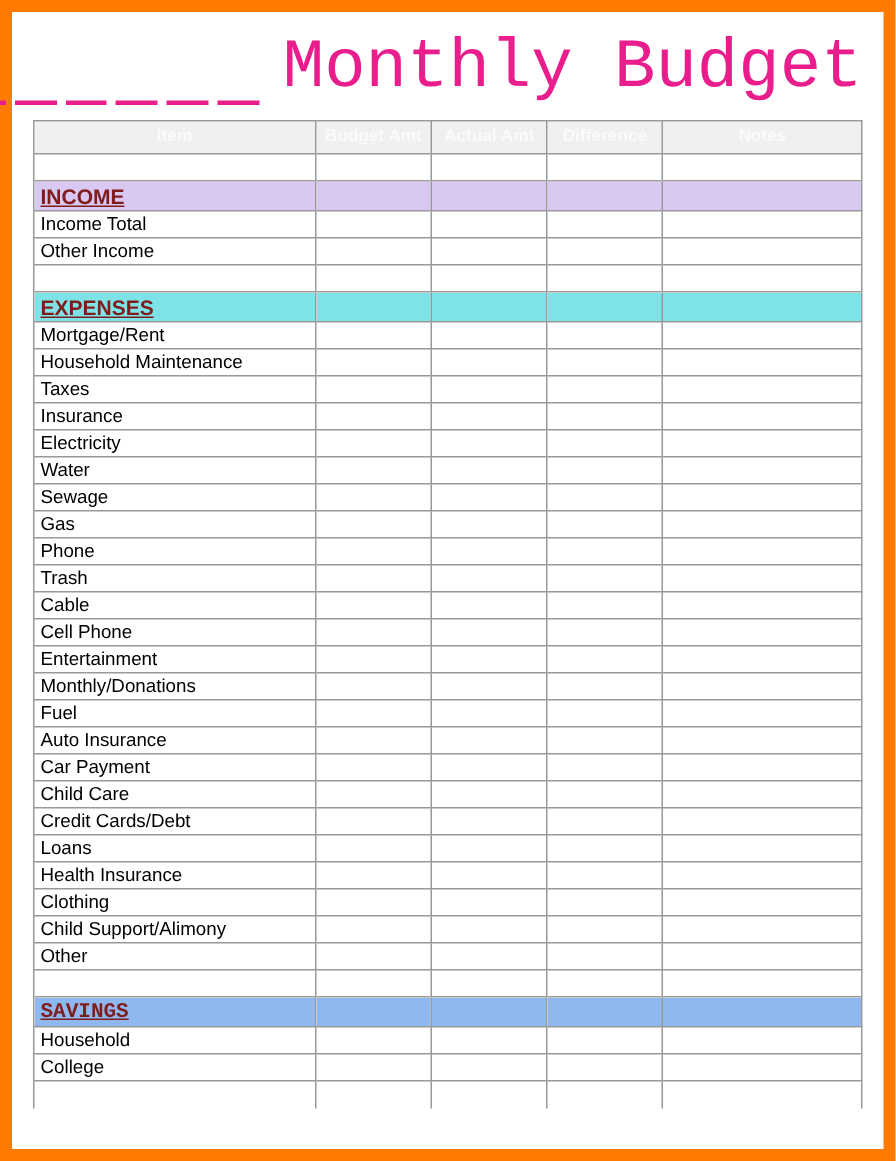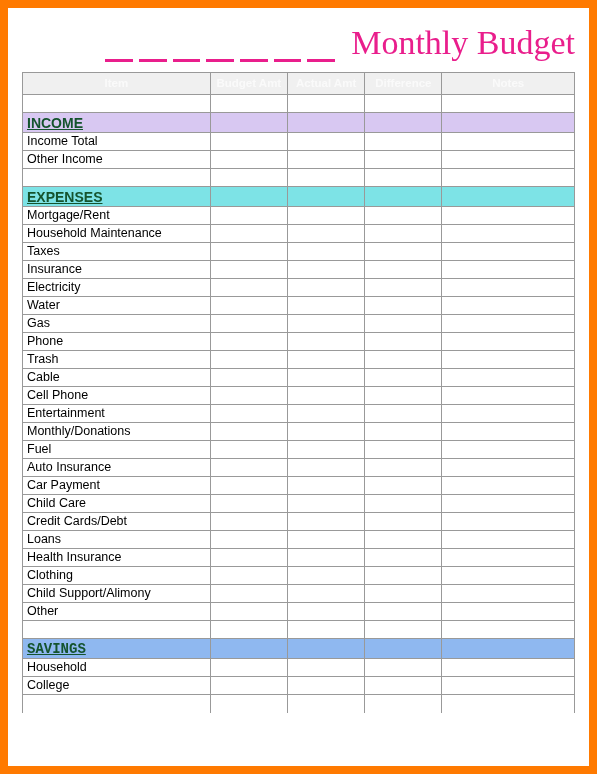--- a/index.html
+++ b/index.html
@@ -31,22 +31,22 @@
     gap: 6px;
     align-items: flex-end;
     height: 40px;
   }
   .title-blank span {
     flex: 1;
     border-bottom: 3px solid #e91e8c;
     height: 0;
   }
   .title-text {
-    font-family: Liberation Serif, serif;
-    font-size: 34px;
+    font-family: Liberation Mono, monospace;
+    font-size: 46px;
     color: #e91e8c;
     white-space: nowrap;
     line-height: 1;
     padding-bottom: 2px;
   }
   table {
     width: 100%;
     border-collapse: collapse;
     table-layout: fixed;
     font-size: 12.5px;
@@ -71,21 +71,21 @@
     font-size: 11.5px;
     text-align: center;
     color: #fafafa;
     height: 22px;
   }
   thead th:first-child { text-align: center; }
   .spacer td { border-left:1px solid #999; border-right:1px solid #999; border-top:none; border-bottom:none; }
   .section td {
     font-weight: bold;
     font-size: 14px;
-    color: #14532d;
+    color: #7f1d1d;
     text-decoration: underline;
     padding-top: 2px;
     height: 20px;
   }
   .section td:not(:first-child) { text-decoration: none; }
   .sec-income   td { background: #d8c8f2; }
   .sec-expenses td { background: #7de3e6; }
   .sec-savings  td { background: #8fb8f0; font-family: Liberation Mono, monospace; }
   .row-label { font-family: Arial, sans-serif; }
 </style>
@@ -203,20 +203,27 @@
           <td></td>
         </tr>
         <tr>
           <td class="row-label">Water</td>
           <td></td>
           <td></td>
           <td></td>
           <td></td>
         </tr>
         <tr>
+          <td class="row-label">Sewage</td>
+          <td></td>
+          <td></td>
+          <td></td>
+          <td></td>
+        </tr>
+        <tr>
           <td class="row-label">Gas</td>
           <td></td>
           <td></td>
           <td></td>
           <td></td>
         </tr>
         <tr>
           <td class="row-label">Phone</td>
           <td></td>
           <td></td>

